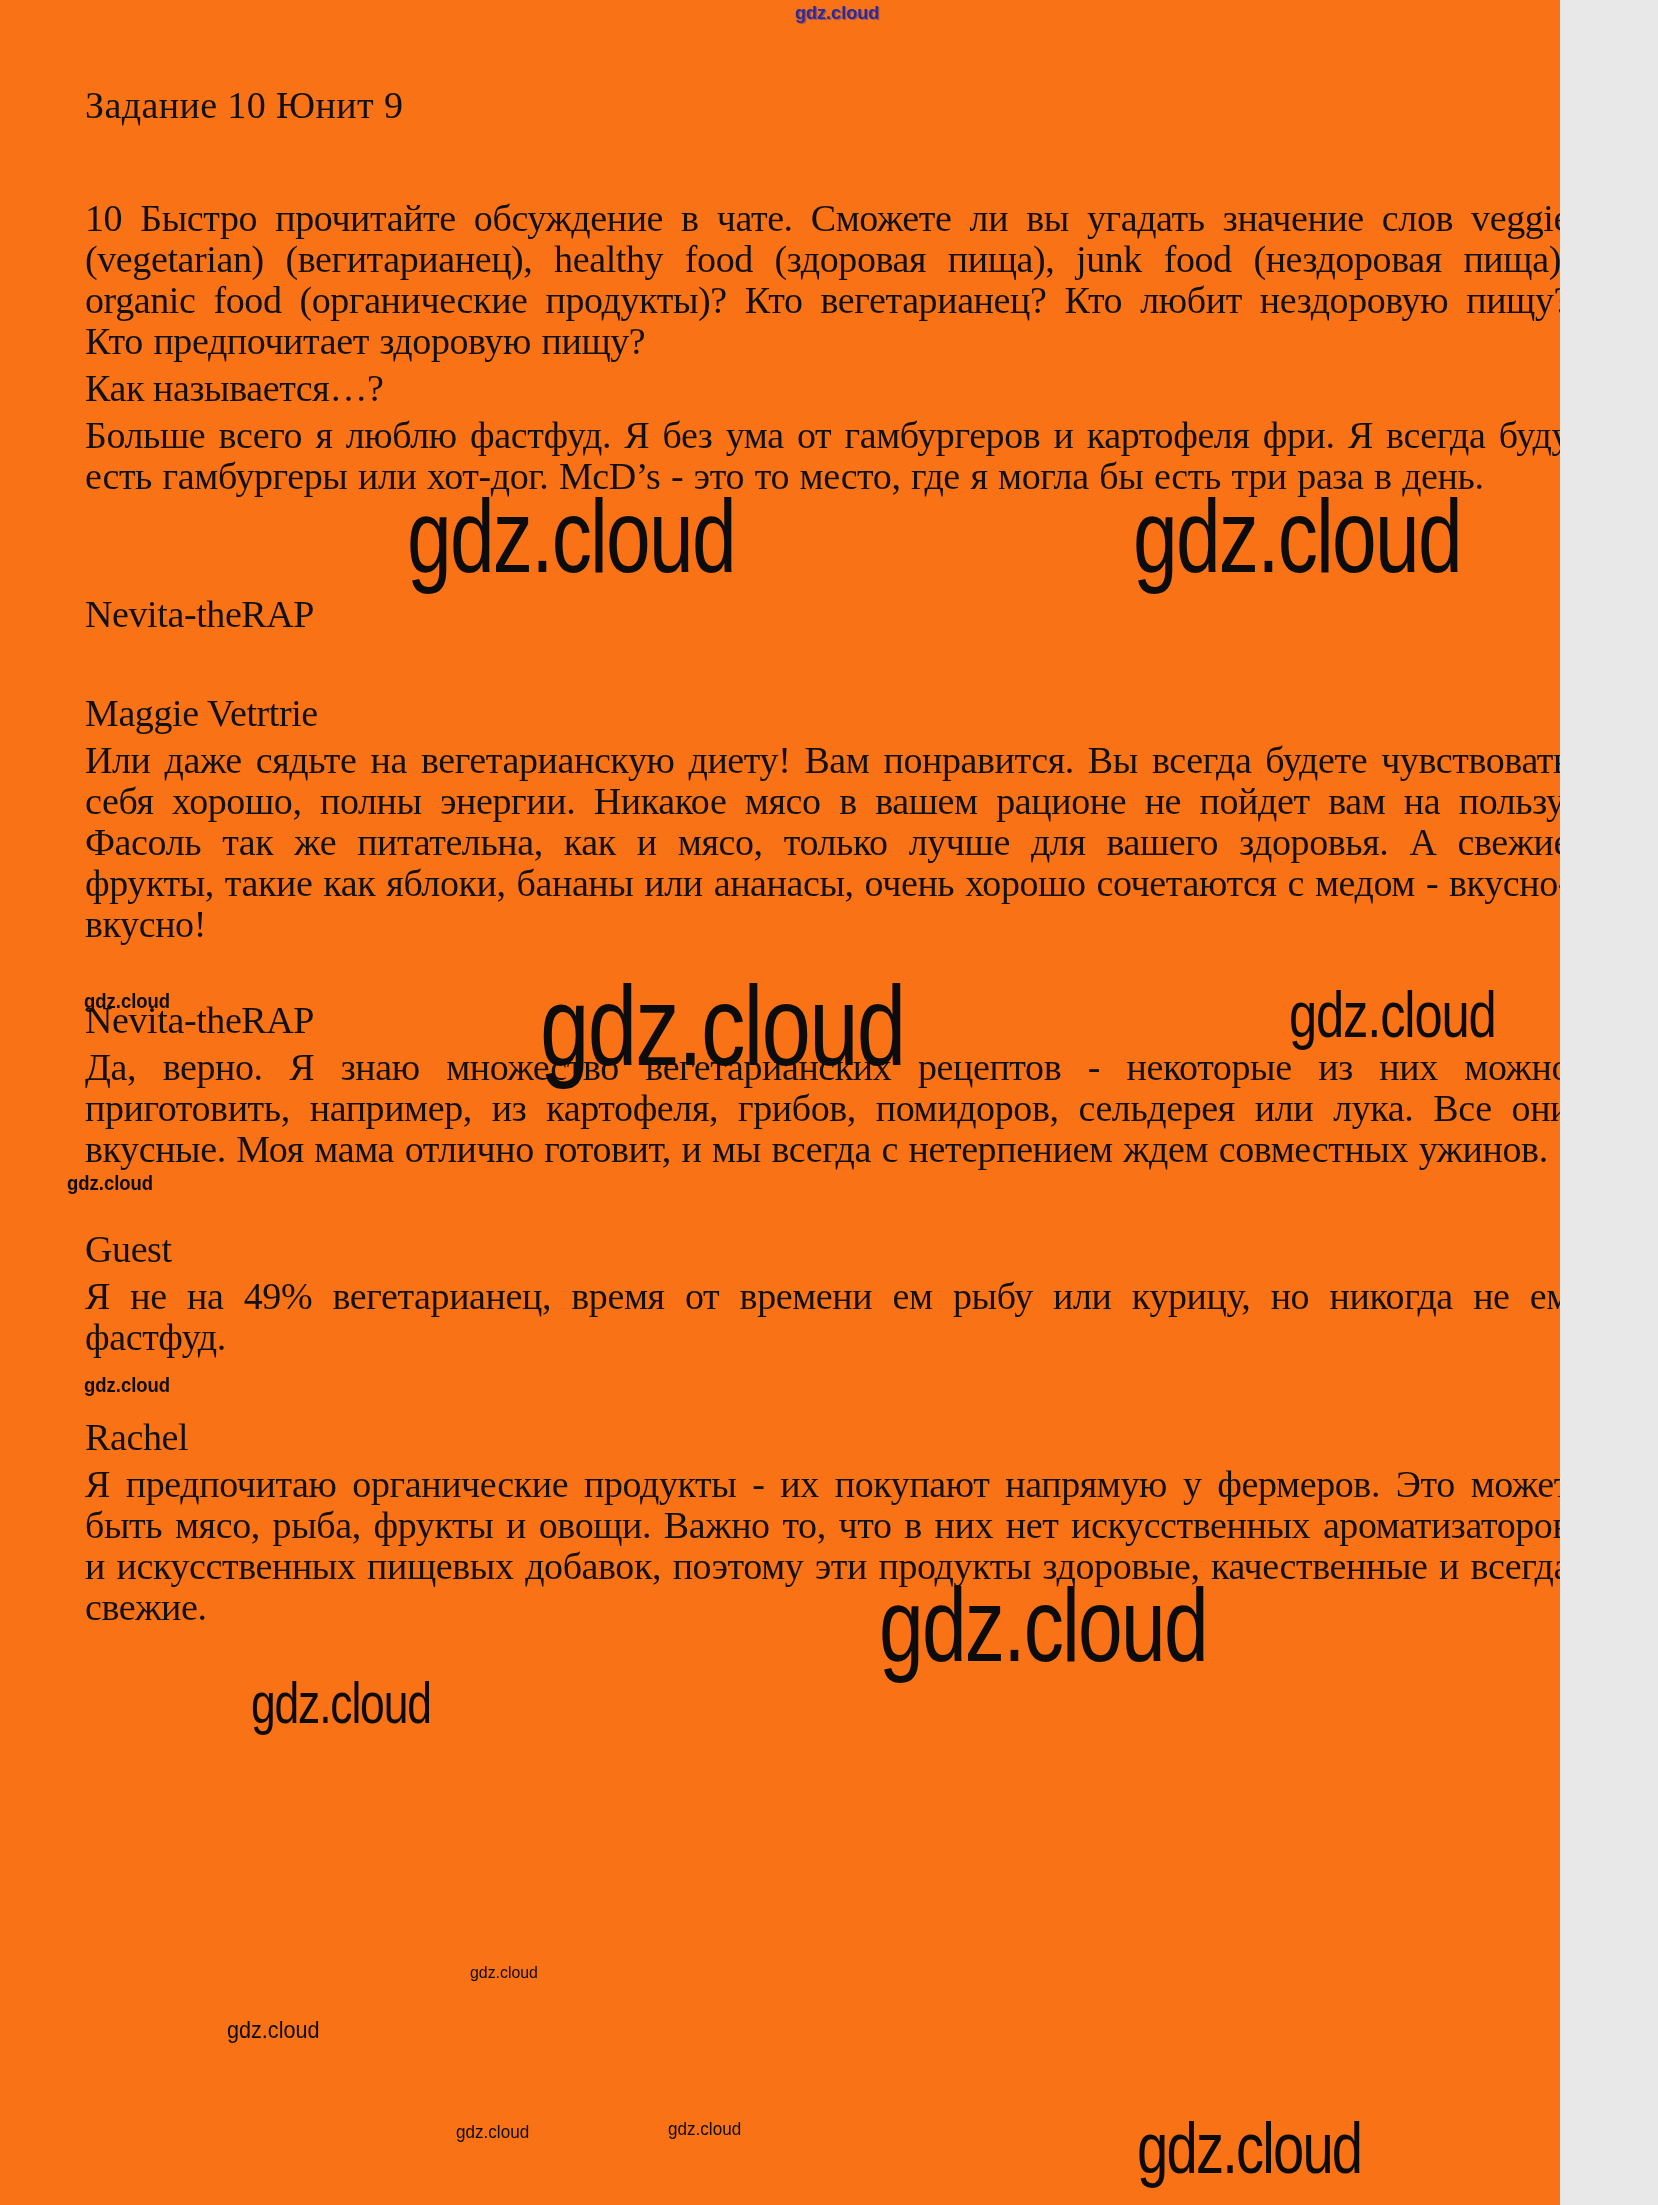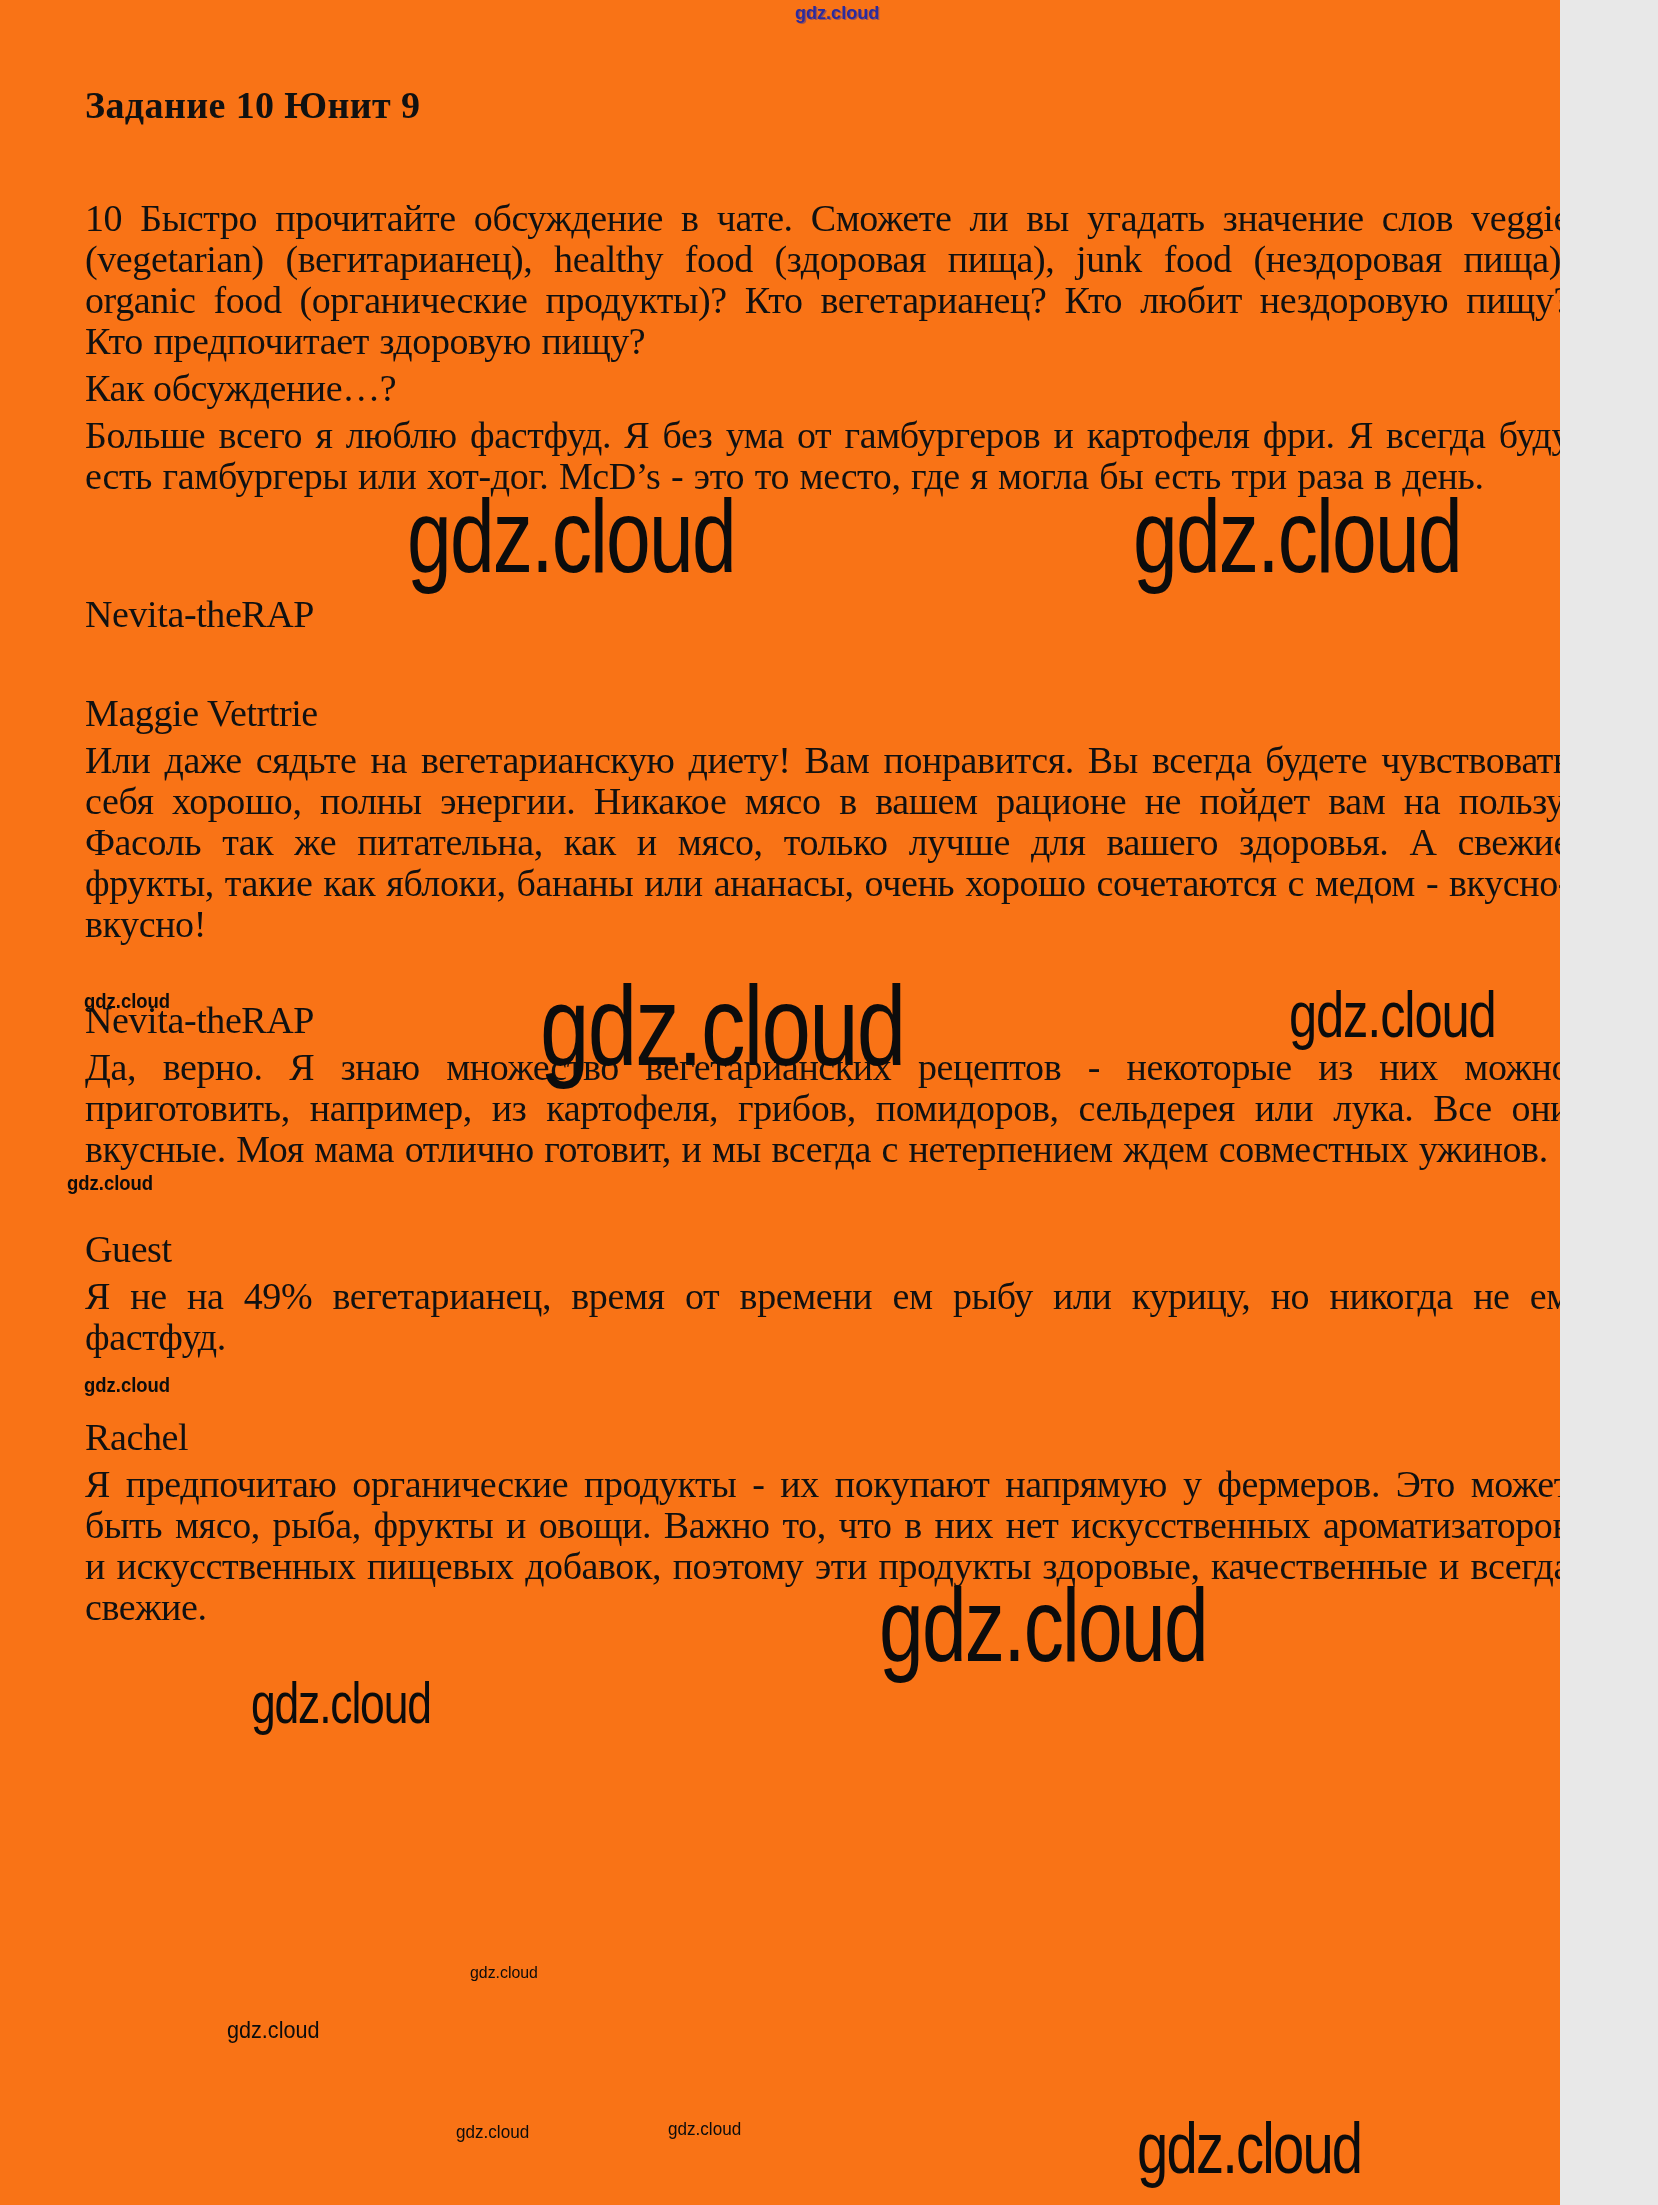--- a/index.html
+++ b/index.html
@@ -15,21 +15,21 @@
   .content {
     position: absolute;
     left: 85px;
     top: 82px;
     width: 1485px;
   }
   h1.title {
     font-size: 38px;
     line-height: 46px;
     margin: 0 0 70px 0;
-    font-weight: 700;
+    font-weight: 400;
     letter-spacing: 0.4px;
   }
   .para {
     margin: 0;
     font-size: 38px;
     line-height: 41px;
     text-align: justify;
     letter-spacing: -0.4px;
     word-spacing: 1.5px;
   }
@@ -100,21 +100,21 @@
   <div class="wm wm-small wm-small-4">gdz.cloud</div>
   <div class="wm wm-tiny wm-tiny-b">gdz.cloud</div>
   <div class="wm wm-tiny wm-tiny-c">gdz.cloud</div>
   <div class="wm wm-big wm-big-e">gdz.cloud</div>
 
   <div class="content">
     <h1 class="title">Задание 10 Юнит 9</h1>
 
     <p class="para">10 Быстро прочитайте обсуждение в чате. Сможете ли вы угадать значение слов veggie (vegetarian) (вегитарианец), healthy food (здоровая пища), junk food (нездоровая пища), organic food (органические продукты)? Кто вегетарианец? Кто любит нездоровую пищу? Кто предпочитает здоровую пищу?</p>
 
-    <div class="line">Как обсуждение…?</div>
+    <div class="line">Как называется…?</div>
 
     <p class="para">Больше всего я люблю фастфуд. Я без ума от гамбургеров и картофеля фри. Я всегда буду есть гамбургеры или хот-дог. McD’s - это то место, где я могла бы есть три раза в день.</p>
 
     <div class="gap1"></div>
 
     <div class="line">Nevita-theRAP</div>
 
     <div class="gap2"></div>
 
     <div class="line">Maggie Vetrtrie</div>

